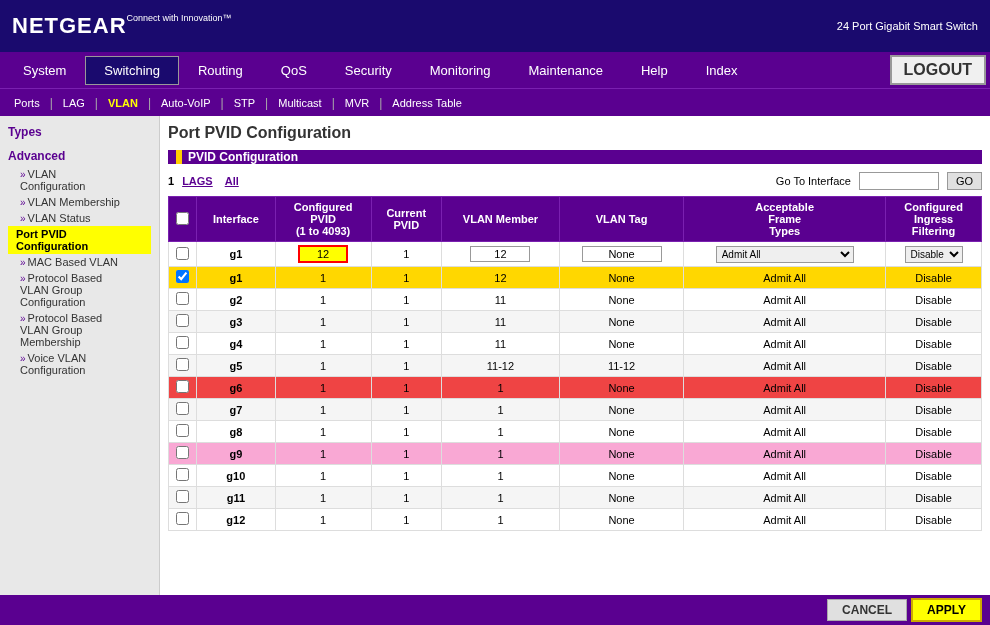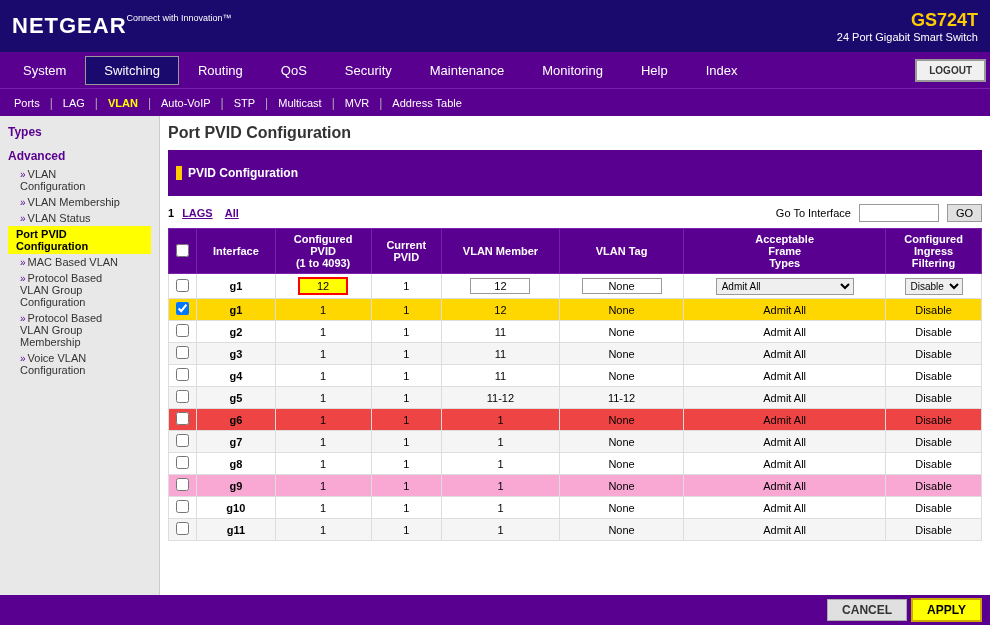--- a/index.html
+++ b/index.html
@@ -11,21 +11,21 @@
     .logo-text { color: white; font-size: 22px; font-weight: bold; letter-spacing: 1px; }
     .logo-sub { color: white; font-size: 9px; }
     .device-info { text-align: right; }
     .device-model { color: #ffcc00; font-size: 18px; font-weight: bold; }
     .device-desc { color: white; font-size: 11px; }
 
     
     .main-nav { background: #5a0090; display: flex; align-items: center; padding: 0 4px; height: 36px; }
     .main-nav .nav-item { color: white; padding: 6px 18px; font-size: 13px; cursor: pointer; border: 1px solid transparent; text-decoration: none; }
     .main-nav .nav-item.active { background: #1a0a6e; border-color: #999; }
-    .logout-btn { margin-left: auto; background: #f0f0f0; border: 2px solid #999; padding: 4px 12px; font-size: 10px; font-weight: bold; cursor: pointer; color: #333; }
+    .logout-btn { margin-left: auto; background: #f0f0f0; border: 2px solid #999; padding: 4px 12px; font-size: 16px; font-weight: bold; cursor: pointer; color: #333; }
 
     
     .sub-nav { background: #5a0090; display: flex; align-items: center; padding: 0 6px; height: 28px; border-top: 1px solid #7a20b0; }
     .sub-nav .sub-item { color: white; padding: 4px 8px; font-size: 11px; cursor: pointer; text-decoration: none; }
     .sub-nav .sub-item.active { color: #ffff00; font-weight: bold; }
     .sub-nav .separator { color: #aaa; padding: 0 2px; }
 
     
     .content-wrapper { display: flex; height: calc(625px - 52px - 36px - 28px - 30px); }
 
@@ -33,21 +33,21 @@
     .sidebar { width: 160px; background: #e8e8e8; border-right: 1px solid #ccc; overflow-y: auto; padding: 4px 0; flex-shrink: 0; }
     .sidebar-section { padding: 2px 8px; }
     .sidebar-title { color: #5a0090; font-weight: bold; font-size: 12px; padding: 3px 0; cursor: pointer; }
     .sidebar-item { padding: 2px 0 2px 12px; font-size: 11px; color: #333; cursor: pointer; }
     .sidebar-item.active { background: #ffff00; color: #000; font-weight: bold; padding-left: 8px; }
     .sidebar-arrow { color: #5a0090; font-size: 10px; margin-right: 2px; }
 
     
     .main-content { flex: 1; overflow-y: auto; overflow-x: auto; padding: 8px; background: #fff; }
     .page-title { font-size: 16px; font-weight: bold; color: #333; margin-bottom: 8px; }
-    .section-header { background: #5a0090; color: white; padding: 16px 8px; font-size: 12px; font-weight: bold; margin-bottom: 8px; }
+    .section-header { background: #5a0090; color: white; padding: 0 8px; font-size: 12px; font-weight: bold; margin-bottom: 8px; }
     .section-header-bar { display: flex; align-items: center; }
     .section-indicator { background: #ffcc00; width: 6px; height: 14px; display: inline-block; margin-right: 6px; }
 
     
     .filter-bar { display: flex; align-items: center; margin-bottom: 6px; font-size: 11px; gap: 8px; }
     .filter-bar .lags-label { font-weight: bold; color: #5a0090; text-decoration: underline; cursor: pointer; margin-right: 4px; }
     .filter-bar .all-label { font-weight: bold; color: #5a0090; text-decoration: underline; cursor: pointer; }
     .goto-label { margin-left: auto; }
     .goto-input { border: 1px solid #999; padding: 2px 4px; width: 80px; font-size: 11px; }
     .go-btn { background: #e0e0e0; border: 1px solid #999; padding: 2px 8px; font-size: 11px; cursor: pointer; }
@@ -73,33 +73,32 @@
   </style>
 </head>
 <body>
 
 <div class="header">
   <div class="logo-area">
     <span class="logo-text">NETGEAR</span>
     <span class="logo-sub">Connect with Innovation™</span>
   </div>
   <div class="device-info">
-    <div class="device-model">GS724T</div>
     <div class="device-desc">24 Port Gigabit Smart Switch</div>
   </div>
 </div>
 
 <div class="main-nav">
   <a class="nav-item">System</a>
   <a class="nav-item active">Switching</a>
   <a class="nav-item">Routing</a>
   <a class="nav-item">QoS</a>
   <a class="nav-item">Security</a>
+  <a class="nav-item">Monitoring</a>
   <a class="nav-item">Maintenance</a>
-  <a class="nav-item">Monitoring</a>
   <a class="nav-item">Help</a>
   <a class="nav-item">Index</a>
   <button class="logout-btn">LOGOUT</button>
 </div>
 
 <div class="sub-nav">
   <a class="sub-item">Ports</a>
   <span class="separator">|</span>
   <a class="sub-item">LAG</a>
   <span class="separator">|</span>
@@ -281,20 +280,30 @@
           <tr style="background: rgb(245, 245, 245);">
             <td><input type="checkbox" style=""></td>
             <td class="interface-cell">g11</td>
             <td>1</td>
             <td>1</td>
             <td>1</td>
             <td>None</td>
             <td>Admit All</td>
             <td>Disable</td>
           </tr>
+          <tr style="background: rgb(255, 255, 255);">
+            <td><input type="checkbox" style=""></td>
+            <td class="interface-cell">g12</td>
+            <td>1</td>
+            <td>1</td>
+            <td>1</td>
+            <td>None</td>
+            <td>Admit All</td>
+            <td>Disable</td>
+          </tr>
         </tbody>
     </table>
   </div>
 </div>
 
 <div class="bottom-bar">
   <button class="cancel-btn">CANCEL</button>
   <button class="apply-btn">APPLY</button>
 </div>
 

